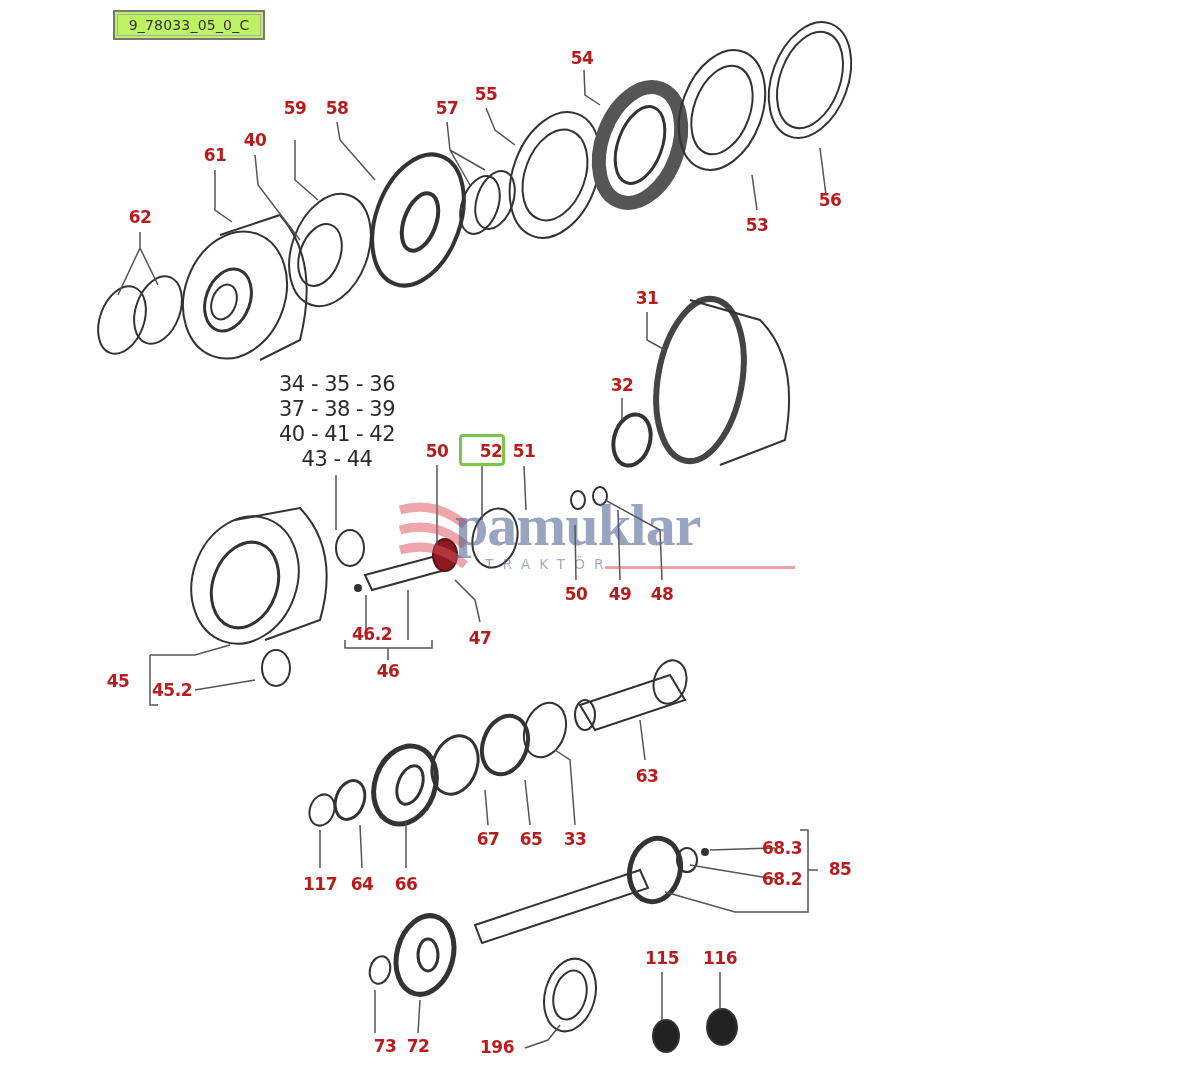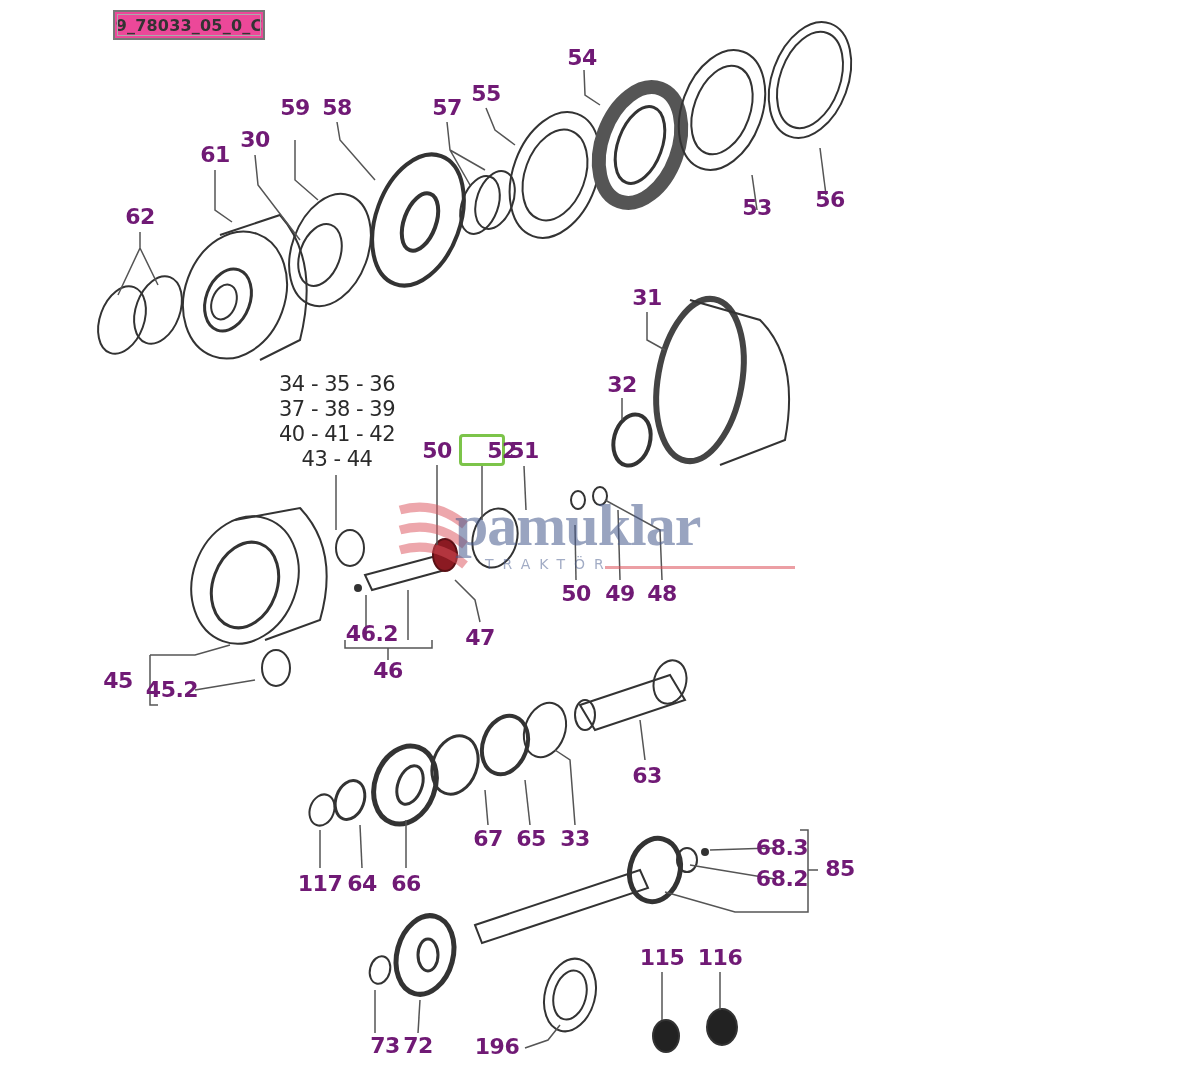--- a/index.html
+++ b/index.html
@@ -1,24 +1,24 @@
 <!DOCTYPE html>
 <html><head>
 <meta charset="utf-8">
 <style>
   html, body { margin:0; padding:0; background:#ffffff; }
   body { width:1200px; height:1075px; position:relative; overflow:hidden;
          font-family:"DejaVu Sans", "Liberation Sans", sans-serif; }
   #diagram { position:absolute; left:0; top:0; width:1200px; height:1075px; }
   .ref-box { position:absolute; left:113px; top:10px; width:152px; height:30px;
-             border:2px solid #777; box-sizing:border-box; background:#ec4899;
+             border:2px solid #777; box-sizing:border-box; background:#bef264;
              display:flex; align-items:center; justify-content:center;
-             font-size:16px; font-weight:bold; color:#333; letter-spacing:0.2px; }
+             font-size:14px; font-weight:normal; color:#333; letter-spacing:0.2px; }
   .ref-box::after { content:""; position:absolute; inset:2px; border:1px solid #aaa; }
-  .lbl { position:absolute; font-size:22px; font-weight:bold; color:#701a75;
+  .lbl { position:absolute; font-size:17px; font-weight:bold; color:#b91c1c;
          white-space:nowrap; transform:translate(-50%,-50%); line-height:1; letter-spacing:-0.5px; }
   .multi { position:absolute; left:272px; top:372px; width:130px; font-size:21px; font-weight:normal;
            color:#2b2b2b; text-align:center; line-height:25px; letter-spacing:-0.5px; }
   .hl { position:absolute; left:459px; top:434px; width:46px; height:32px;
         border:3px solid #7cc44a; border-radius:4px; box-sizing:border-box; }
   .wm { position:absolute; left:455px; top:495px; font-size:60px; font-weight:bold;
         color:rgba(70,90,140,0.55); letter-spacing:-1px; line-height:1;font-family:Liberation Serif, serif; }
   .wm-sub { position:absolute; left:485px; top:556px; font-size:14px; letter-spacing:9px;
             color:rgba(70,90,140,0.5); }
   .wm-line { position:absolute; left:605px; top:566px; width:190px; height:3px; background:rgba(220,80,90,0.55); }
@@ -185,41 +185,41 @@
       <path d="M5 35 Q40 25 70 50"></path>
       <path d="M5 55 Q40 45 70 70"></path>
   </g>
 </svg>
 <div class="wm">pamuklar</div>
 <div class="wm-sub">TRAKTÖR</div>
 <div class="wm-line"></div>
 
 <div class="lbl" style="left:140px;top:217px">62</div>
 <div class="lbl" style="left:215px;top:155px">61</div>
-<div class="lbl" style="left:255px;top:140px">30</div>
+<div class="lbl" style="left:255px;top:140px">40</div>
 <div class="lbl" style="left:295px;top:108px">59</div>
 <div class="lbl" style="left:337px;top:108px">58</div>
 <div class="lbl" style="left:447px;top:108px">57</div>
 <div class="lbl" style="left:486px;top:94px">55</div>
 <div class="lbl" style="left:582px;top:58px">54</div>
-<div class="lbl" style="left:757px;top:208px">53</div>
+<div class="lbl" style="left:757px;top:225px">53</div>
 <div class="lbl" style="left:830px;top:200px">56</div>
 <div class="lbl" style="left:647px;top:298px">31</div>
 <div class="lbl" style="left:622px;top:385px">32</div>
 
 <div class="multi">
   <div>34 - 35 - 36</div>
   <div>37 - 38 - 39</div>
   <div>40 - 41 - 42</div>
   <div>43 - 44</div>
 </div>
 
 <div class="lbl" style="left:437px;top:451px">50</div>
 <div class="hl"></div>
-<div class="lbl" style="left:502px;top:451px">52</div>
+<div class="lbl" style="left:491px;top:451px">52</div>
 <div class="lbl" style="left:524px;top:451px">51</div>
 
 <div class="lbl" style="left:576px;top:594px">50</div>
 <div class="lbl" style="left:620px;top:594px">49</div>
 <div class="lbl" style="left:662px;top:594px">48</div>
 <div class="lbl" style="left:480px;top:638px">47</div>
 <div class="lbl" style="left:372px;top:634px">46.2</div>
 <div class="lbl" style="left:388px;top:671px">46</div>
 
 <div class="lbl" style="left:118px;top:681px">45</div>

